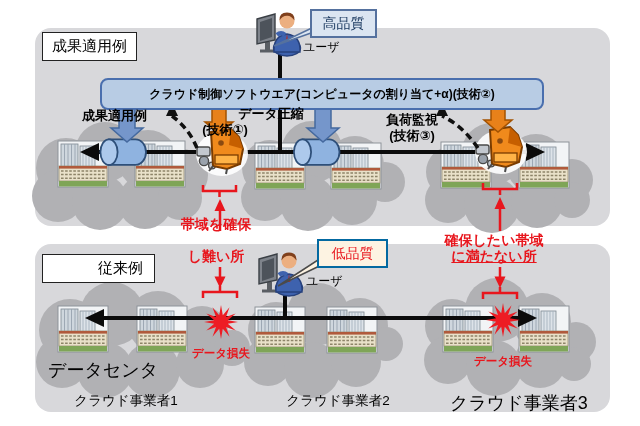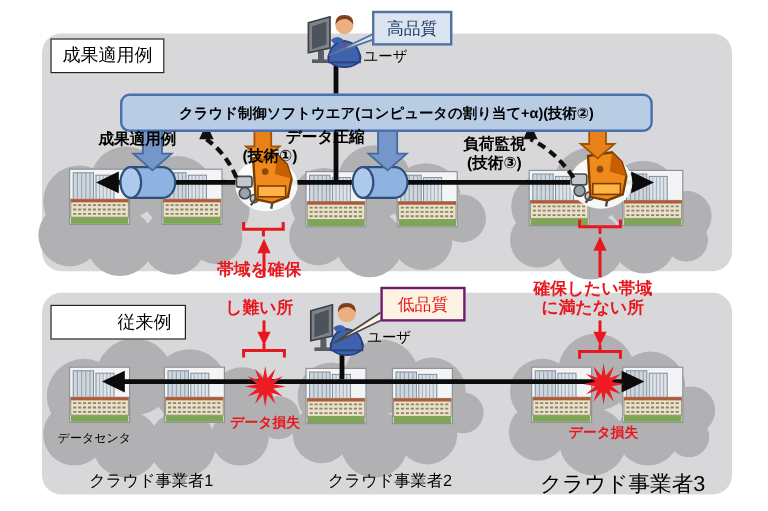--- a/index.html
+++ b/index.html
@@ -20,33 +20,33 @@
   .ctr{text-align:center;}
   .red{color:#e8161d;}
   #lb-band{left:82px;top:108px;}
   #lb-comp1{left:185px;top:106px;width:80px;margin-left:46px;}
   #lb-comp2{left:185px;top:122px;width:80px;}
   #lb-mon1{left:379px;top:112px;width:66px;}
   #lb-mon2{left:379px;top:128px;width:66px;}
   #an-l1{left:168px;top:216px;width:96px;font-size:14px;}
   #an-l2{left:168px;top:248px;width:96px;font-size:14px;}
   #an-r1{left:438px;top:232px;width:112px;font-size:14px;}
-  #an-r2{left:438px;top:248px;width:112px;font-size:14px;}
+  #an-r2{left:438px;top:248px;width:112px;font-size:14px;text-decoration:underline;}
   #u1-lbl{left:303px;top:40px;font-size:12px;font-weight:400;}
   #u2-lbl{left:306px;top:274px;font-size:12px;font-weight:400;}
   #dl1{left:183px;top:347px;width:76px;font-size:11.5px;}
   #dl2{left:465px;top:355px;width:76px;font-size:11.5px;}
-  #dc-lbl{left:48px;top:360px;font-size:10px;font-weight:400;text-align:right;}
+  #dc-lbl{left:48px;top:360px;font-size:18px;font-weight:400;text-align:right;}
   #pv1{left:70px;top:393px;width:112px;font-size:13.5px;font-weight:400;}
-  #pv2{left:269px;top:393px;width:112px;font-size:13.5px;font-weight:400;}
+  #pv2{left:282px;top:393px;width:112px;font-size:13.5px;font-weight:400;}
   #pv3{left:450px;top:393px;width:112px;font-size:18px;font-weight:400;}
   .bubble{position:absolute;z-index:2;display:flex;align-items:center;justify-content:center;
           font-weight:400;font-size:14px;border-radius:0;white-space:nowrap;}
   #bub1{left:310px;top:9px;width:63px;height:25px;background:#dbe5f1;border:2px solid #55719e;color:#17365d;}
-  #bub2{left:317px;top:239px;width:67px;height:25px;background:#fdf3e2;border:2px solid #701a75;color:#e8161d;}
+  #bub2{left:317px;top:239px;width:67px;height:25px;background:#fdf3e2;border:2px solid #0369a1;color:#e8161d;}
 </style>
 </head>
 <body>
 
 <div class="stage">
 
   <div class="sec" id="sec-top"></div>
   <div class="sec" id="sec-bot"></div>
 
   <svg class="layer" width="640" height="426" viewBox="0 0 640 426">

